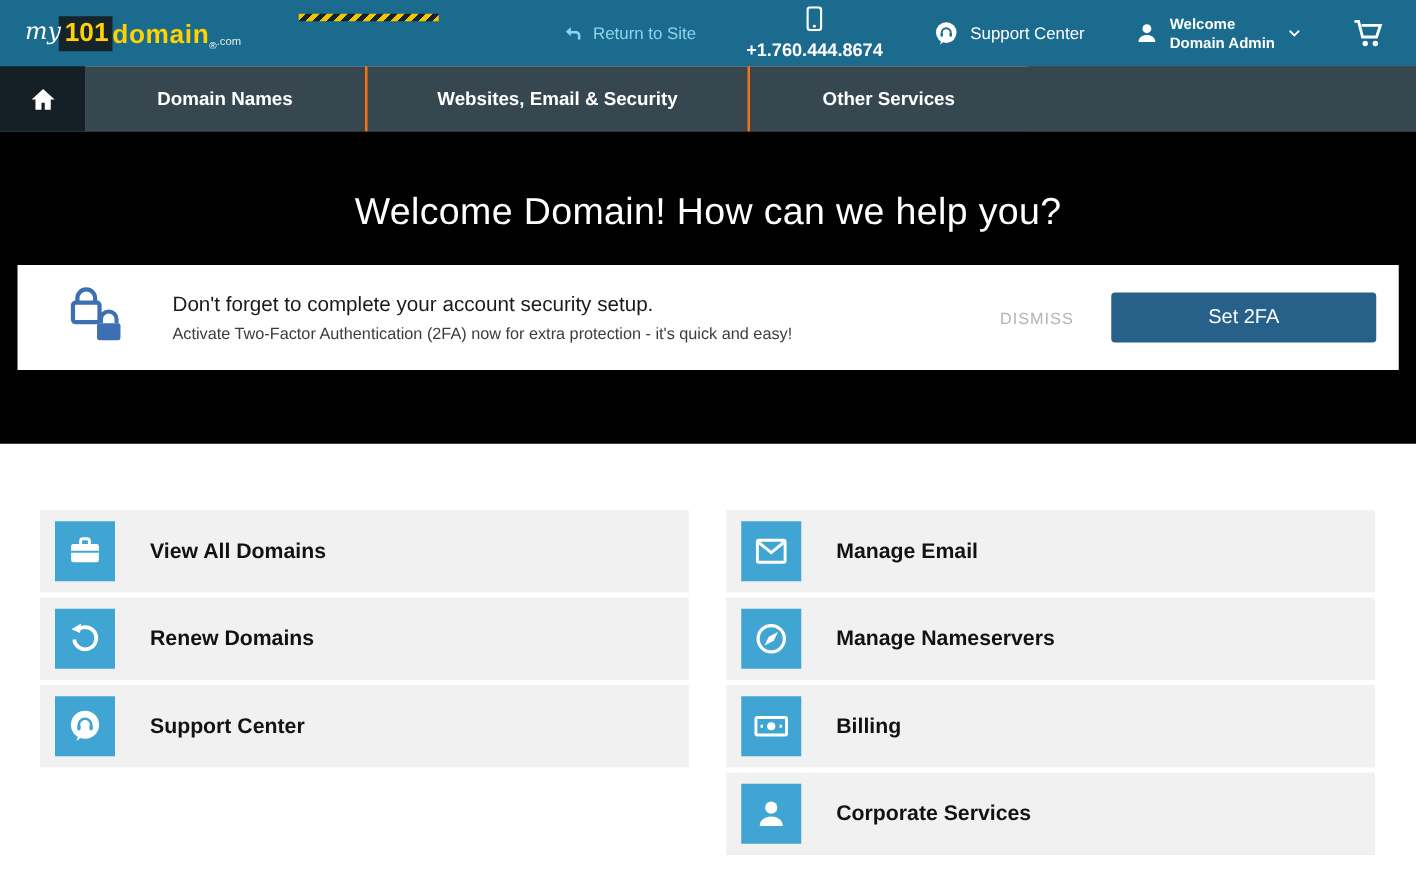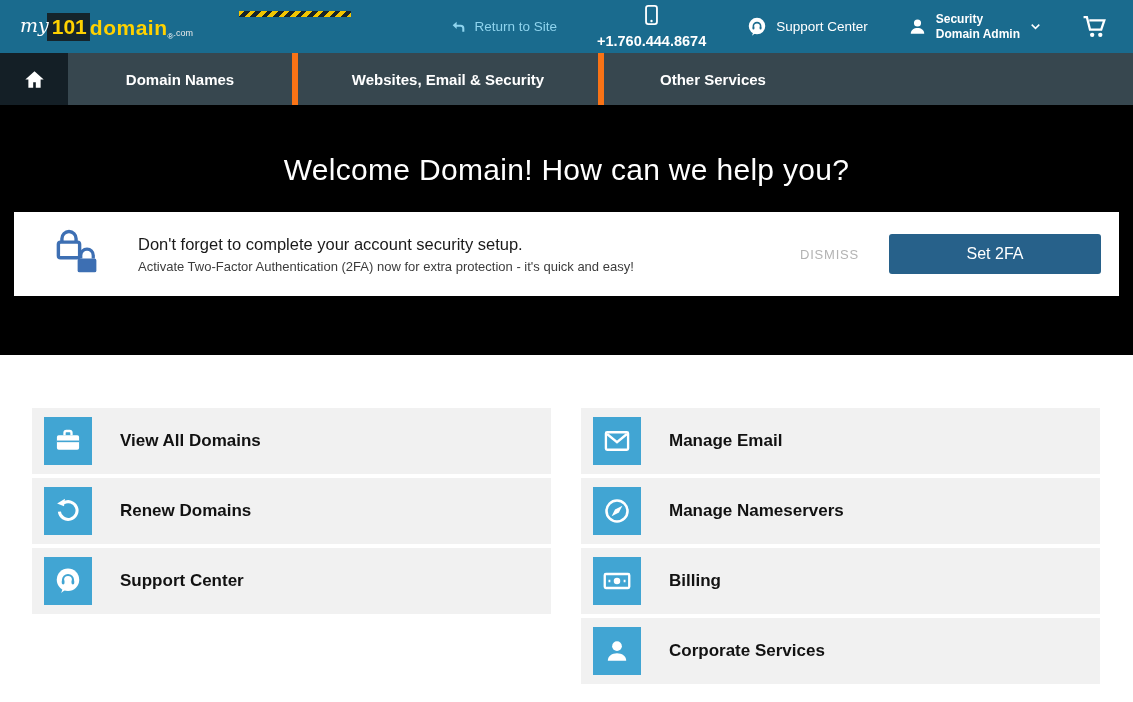--- a/index.html
+++ b/index.html
@@ -65,21 +65,21 @@
   }
   .home-tab {
     width: 68px;
     background: #141f26;
     display: flex; align-items: center; justify-content: center;
     color: #fff;
   }
   .nav-tab {
     display: flex; align-items: center; justify-content: center;
     color: #fff; font-weight: bold; font-size: 15px;
-    border-left: 6px solid #f97316;
+    border-left: 2px solid #f97316;
   }
   .nav-tab-1 { width: 224px; border-left: none; }
   .nav-tab-2 { width: 306px; }
   .nav-tab-3 { width: 224px; }
   .nav-search {
     width: 293px;
     background: #4d5c66;
     border-left: 1px solid #46565f;
     display: flex; align-items: center; gap: 10px;
     padding: 0 14px;
@@ -211,21 +211,21 @@
     </a>
 
     <div class="tb-item account-item clickable">
       <span class="icon">
         <svg width="19" height="19" viewBox="0 0 24 24" fill="currentColor">
             <circle cx="12" cy="7.5" r="4.5"></circle>
             <path d="M3.5 21c0-4.5 4-7 8.5-7s8.5 2.5 8.5 7z"></path>
           </svg>
       </span>
       <span class="account-text">
-        <span>Security</span><br>
+        <span>Welcome</span><br>
         <span>Domain Admin</span>
       </span>
       <span class="icon">
         <svg width="13" height="13" viewBox="0 0 24 24">
             <path d="M5 8.5l7 7 7-7" fill="none" stroke="currentColor" stroke-width="2.8"></path>
           </svg>
       </span>
     </div>
 
     <span class="icon clickable">

